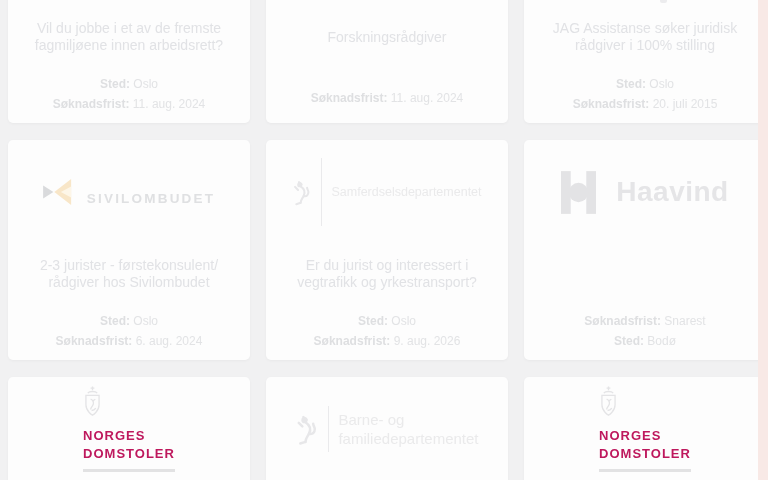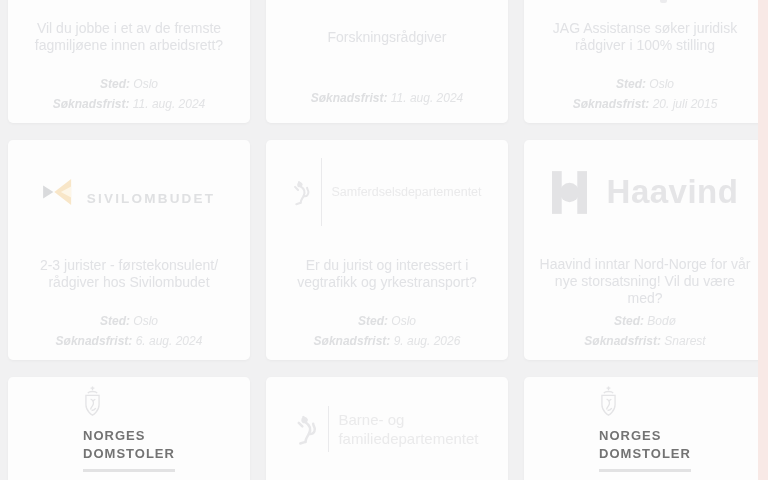--- a/index.html
+++ b/index.html
@@ -26,46 +26,46 @@
     display:flex;align-items:center;justify-content:center;
   }
   .title{
     position:absolute;top:116px;left:14px;right:14px;margin:0;
     min-height:36px;display:flex;flex-direction:column;justify-content:center;
     text-align:center;font-size:14px;line-height:17px;font-weight:400;
     color:#e1e2e5;
   }
   .meta{
     position:absolute;left:0;right:0;bottom:12px;
-    text-align:center;font-size:12px;line-height:14px;color:#e2e3e5;font-style:italic;
+    text-align:center;font-size:12px;line-height:14px;color:#e2e3e5;
   }
   .meta-line:first-child{margin-bottom:6px;}
   .lbl{font-weight:700;color:#dedfe1;}
 
   
   .siv-logo{display:flex;align-items:flex-end;gap:12px;}
   .siv-text{font-size:13.5px;font-weight:700;letter-spacing:2.2px;color:#dfe0e2;}
 
   
   .gov-logo{display:flex;align-items:center;}
   .gov-rule{width:1px;background:#eaeaec;margin:0 9px 0 10px;}
   .rule-68{height:68px;}
   .rule-46{height:46px;}
   .gov-text{color:#eaeaeb;text-align:left;}
   .gov-text.small{font-size:12.5px;}
   .gov-text.large{font-size:15px;line-height:19px;}
 
   
   .haa-logo{display:flex;align-items:center;gap:20px;}
-  .haa-text{font-size:33px;font-weight:700;color:#e5e5e7;letter-spacing:0.5px;}
+  .haa-text{font-size:28px;font-weight:700;color:#e5e5e7;letter-spacing:0.5px;}
 
   
   .dom-logo{display:flex;flex-direction:column;align-items:flex-start;}
   .dom-crest{margin-bottom:9px;}
-  .dom-line{font-size:13px;font-weight:700;letter-spacing:1px;color:#737373;line-height:18px;}
+  .dom-line{font-size:13px;font-weight:700;letter-spacing:1px;color:#be185d;line-height:18px;}
   .dom-bar{width:100%;height:3px;background:#e2e2e3;margin-top:6px;}
 
   
   .strip{position:absolute;top:0;right:0;width:10px;height:480px;background:#f8e9e6;z-index:50;}
   .sliver{position:absolute;left:660px;top:0;width:7px;height:3px;background:#ececee;z-index:20;border-radius:0 0 2px 2px;}
 </style>
 </head>
 <body>
 
 <div class="grid">
@@ -141,24 +141,23 @@
         <svg width="35" height="43" viewBox="0 0 36 44">
           <g fill="#e3e3e5">
             <rect x="0" y="0" width="10" height="44"></rect>
             <rect x="26" y="0" width="10" height="44"></rect>
             <circle cx="18" cy="22" r="10"></circle>
           </g>
         </svg>
         <span class="haa-text">Haavind</span>
       </div>
     </div>
-    <h3 class="title">Haavind inntar Nord-Norge for vår nye storsatsning! Vil du være med?</h3>
-    <div class="meta">
+    <div class="meta">
+      <div class="meta-line"><span class="lbl">Søknadsfrist:</span> <span>Snarest</span></div>
       <div class="meta-line"><span class="lbl">Sted:</span> <span>Bodø</span></div>
-      <div class="meta-line"><span class="lbl">Søknadsfrist:</span> <span>Snarest</span></div>
     </div>
   </article>
 
   <article class="card">
     <div class="logo-zone">
       <div class="dom-logo">
         <svg class="dom-crest" width="19" height="32" viewBox="0 0 20 34">
           <g fill="none" stroke="#e4e4e6" stroke-width="1.4">
             <path d="M10 0.5 v4 M8 2.2 h4"></path>
             <path d="M5 7.5 c1.5 -2.2 8.5 -2.2 10 0"></path>

